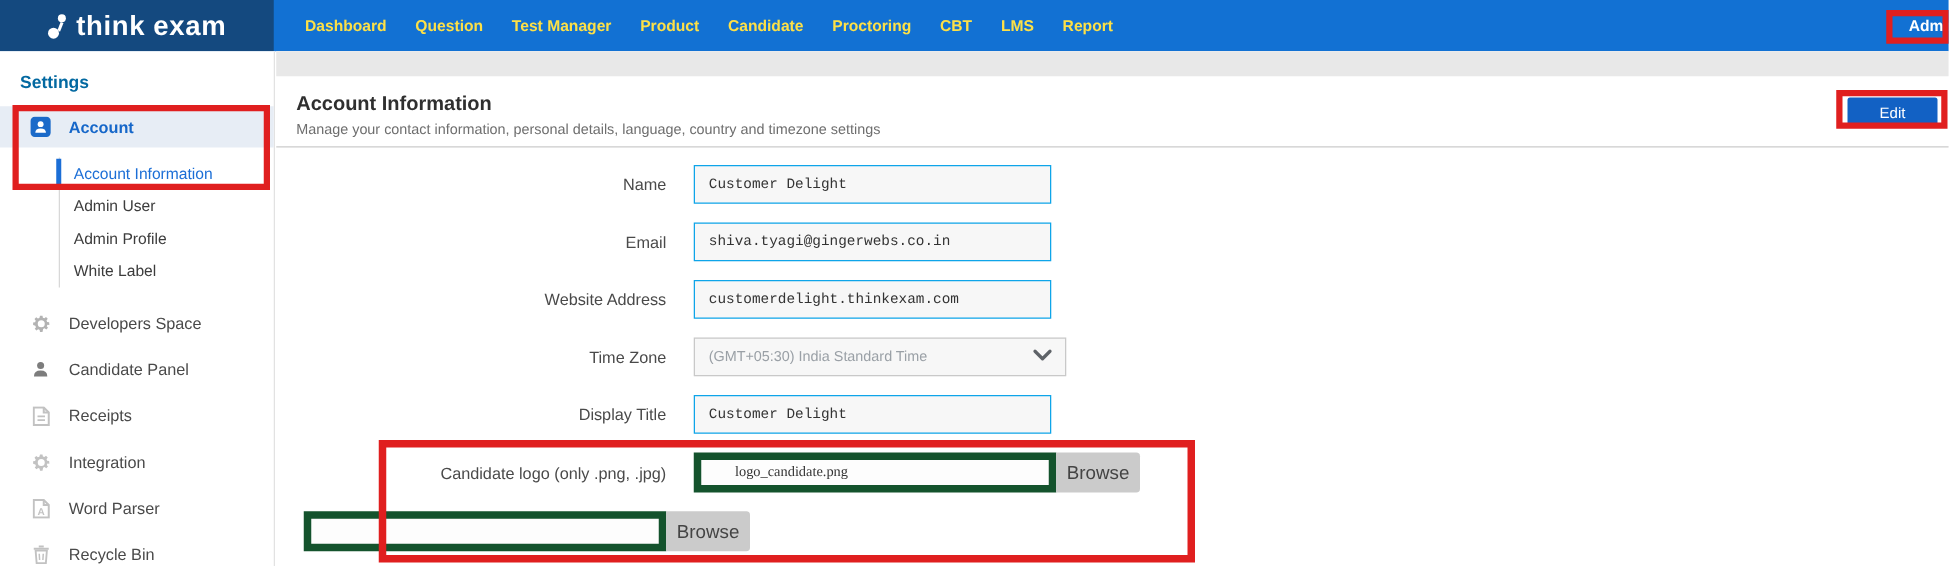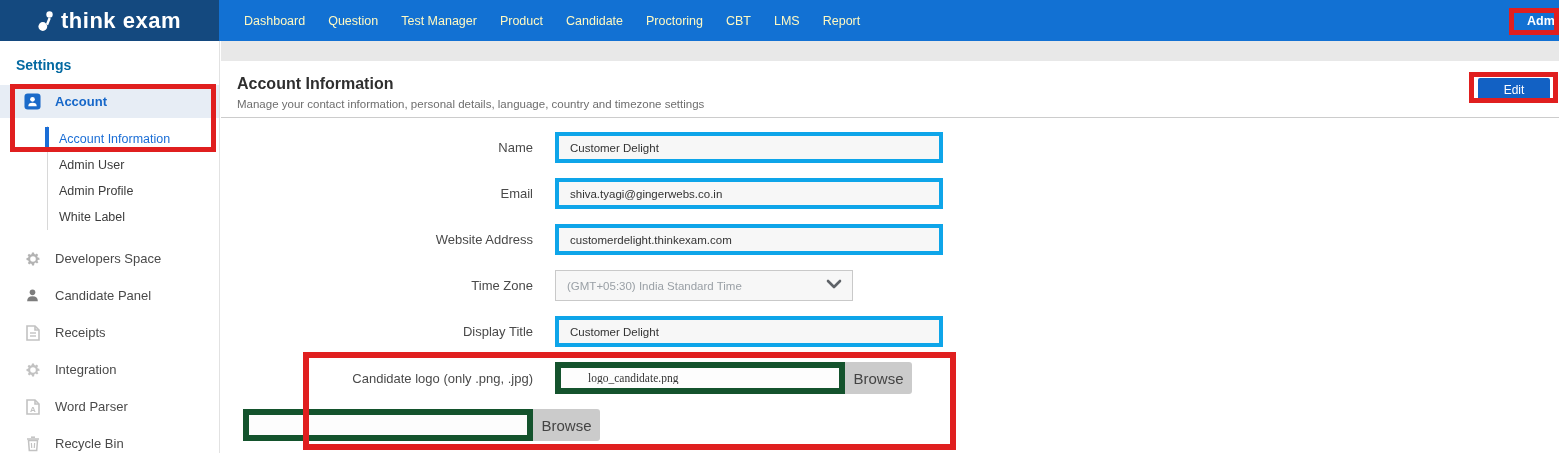--- a/index.html
+++ b/index.html
@@ -9,21 +9,21 @@
     font-family:"Liberation Sans", sans-serif;
     background:#ffffff;
     color:#333;
   }
 
   
   .topbar { position:absolute; top:0; left:0; width:1559px; height:41px; background:#1271d3; display:flex; align-items:center; }
   .logo-area { width:219px; height:41px; background:#14497f; display:flex; align-items:center; justify-content:center; gap:7px; cursor:pointer; }
   .logo-text { color:#fff; font-size:22px; font-weight:bold; letter-spacing:0.5px; }
   .top-nav { display:flex; align-items:center; margin-left:25px; gap:23px; }
-  .top-nav span { color:#fef9c3; font-size:12.5px; font-weight:400; cursor:pointer; white-space:nowrap; }
+  .top-nav span { color:#fde047; font-size:12.5px; font-weight:700; cursor:pointer; white-space:nowrap; }
   .admin-label { position:absolute; left:1527px; top:0; height:41px; display:flex; align-items:center; color:#fff; font-size:12.5px; font-weight:bold; cursor:pointer; }
 
   
   .sidebar { position:absolute; top:41px; left:0; width:220px; height:412px; background:#fff; border-right:1px solid #e2e2e2; }
   .sidebar-heading { font-size:14px; font-weight:bold; color:#0369a1; padding:16px 0 12px 16px; }
   .account-item { height:33px; background:#e7edf5; display:flex; align-items:center; cursor:pointer; }
   .account-item .badge { margin-left:24px; width:17px; height:17px; }
   .account-item .label { margin-left:14px; color:#1667c9; font-size:13px; font-weight:bold; }
   .submenu { list-style:none; margin:8px 0 10px 47px; border-left:1px solid #d8d8d8; }
   .submenu li { position:relative; padding:6px 0 6px 11px; font-size:12.5px; color:#3c3c3c; cursor:pointer; }
@@ -39,21 +39,21 @@
   .content-header { position:relative; padding:14px 0 0 16px; height:56px; }
   .page-title { font-size:16px; font-weight:bold; color:#2f2f2f; }
   .page-subtitle { font-size:11.5px; color:#6e6e6e; margin-top:5px; }
   .edit-btn { position:absolute; right:9px; top:17px; width:72px; height:23px; background:#1261c4; color:#fff; border:none; border-radius:2px; font-size:12px; font-family:"Liberation Sans",sans-serif; cursor:pointer; }
   .divider { height:1px; background:#cccccc; }
 
   .account-form { margin-top:14px; }
   .form-row { display:flex; align-items:center; margin-bottom:15px; }
   .form-row label { width:312px; text-align:right; font-size:13px; color:#4a4a4a; }
   .field-wrap { margin-left:22px; }
-  .text-input { width:388px; height:31px; background:#f7f7f7; border:4px solid #0ea5e9; font-size:11.5px; color:#333; padding-left:11px; font-family:Liberation Sans, sans-serif; }
+  .text-input { width:286px; height:31px; background:#f7f7f7; border:1px solid #0ea5e9; font-size:11.5px; color:#333; padding-left:11px; font-family:Liberation Mono, monospace; }
   .select-box { position:relative; width:298px; height:31px; background:#f7f7f7; border:1px solid #c9c9c9; display:flex; align-items:center; padding-left:11px; cursor:pointer; }
   .select-box .sel-text { font-size:11.5px; color:#9aa0a6; }
   .select-box .chev { position:absolute; right:10px; top:8px; }
   .file-group { display:flex; width:357px; }
   .file-input { width:290px; height:32px; background:#fdfdfd; border:6px solid #14532d; font-size:11.5px; color:#333; padding-left:27px; font-family:Liberation Serif, serif; }
   .browse-btn { width:67px; height:32px; background:#cbcbcb; border:none; border-radius:0 3px 3px 0; font-size:15px; color:#444; font-family:"Liberation Sans",sans-serif; cursor:pointer; }
 
   
   .annot { position:absolute; border:5px solid #e01f1f; pointer-events:none; }
   .annot-admin { left:1509px; top:8px; width:50px; height:27px; }

